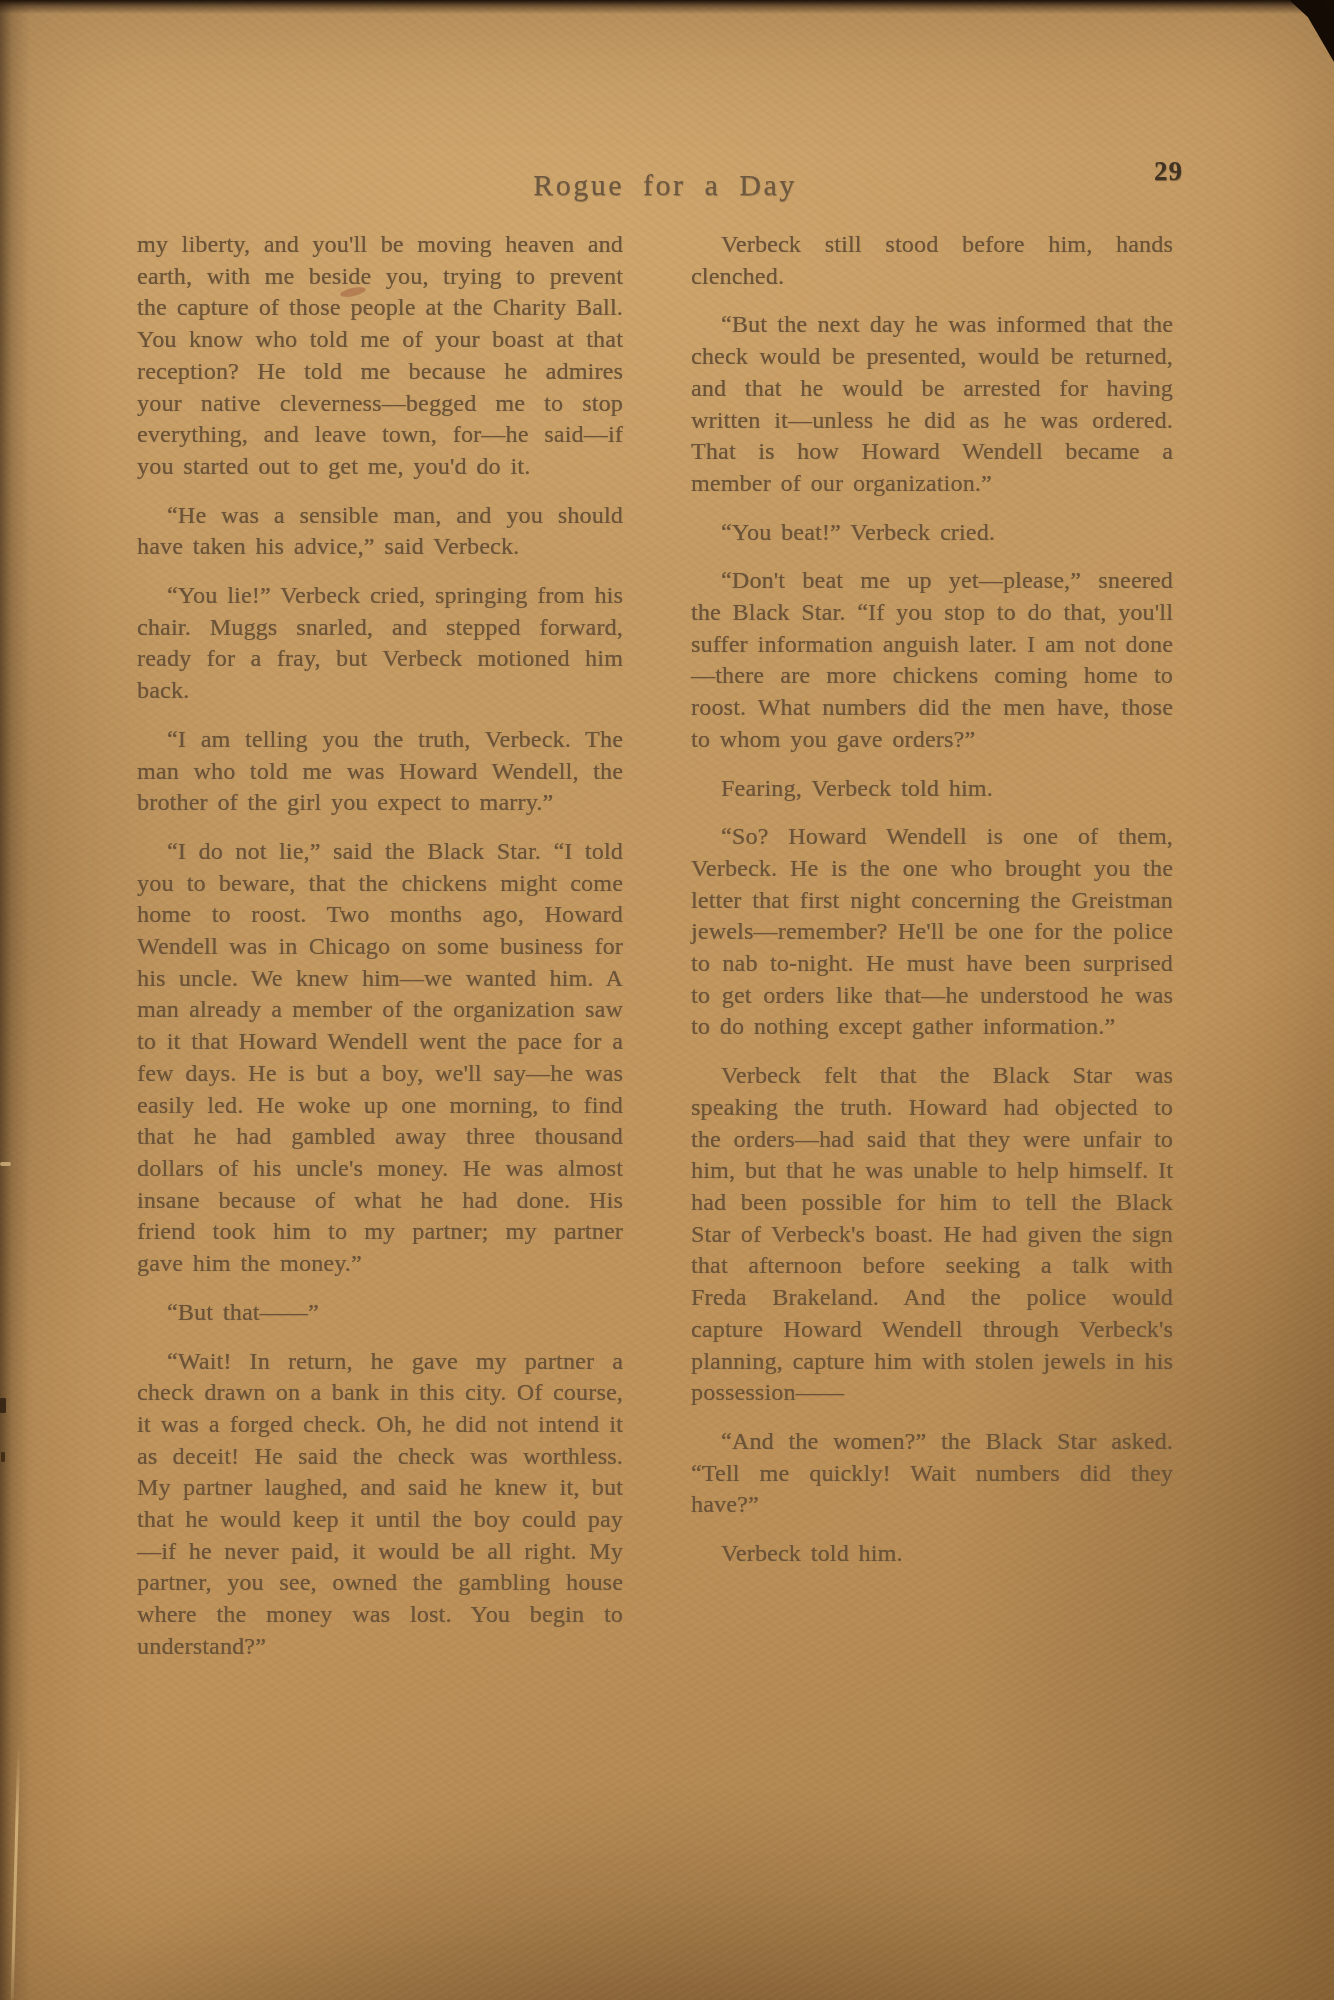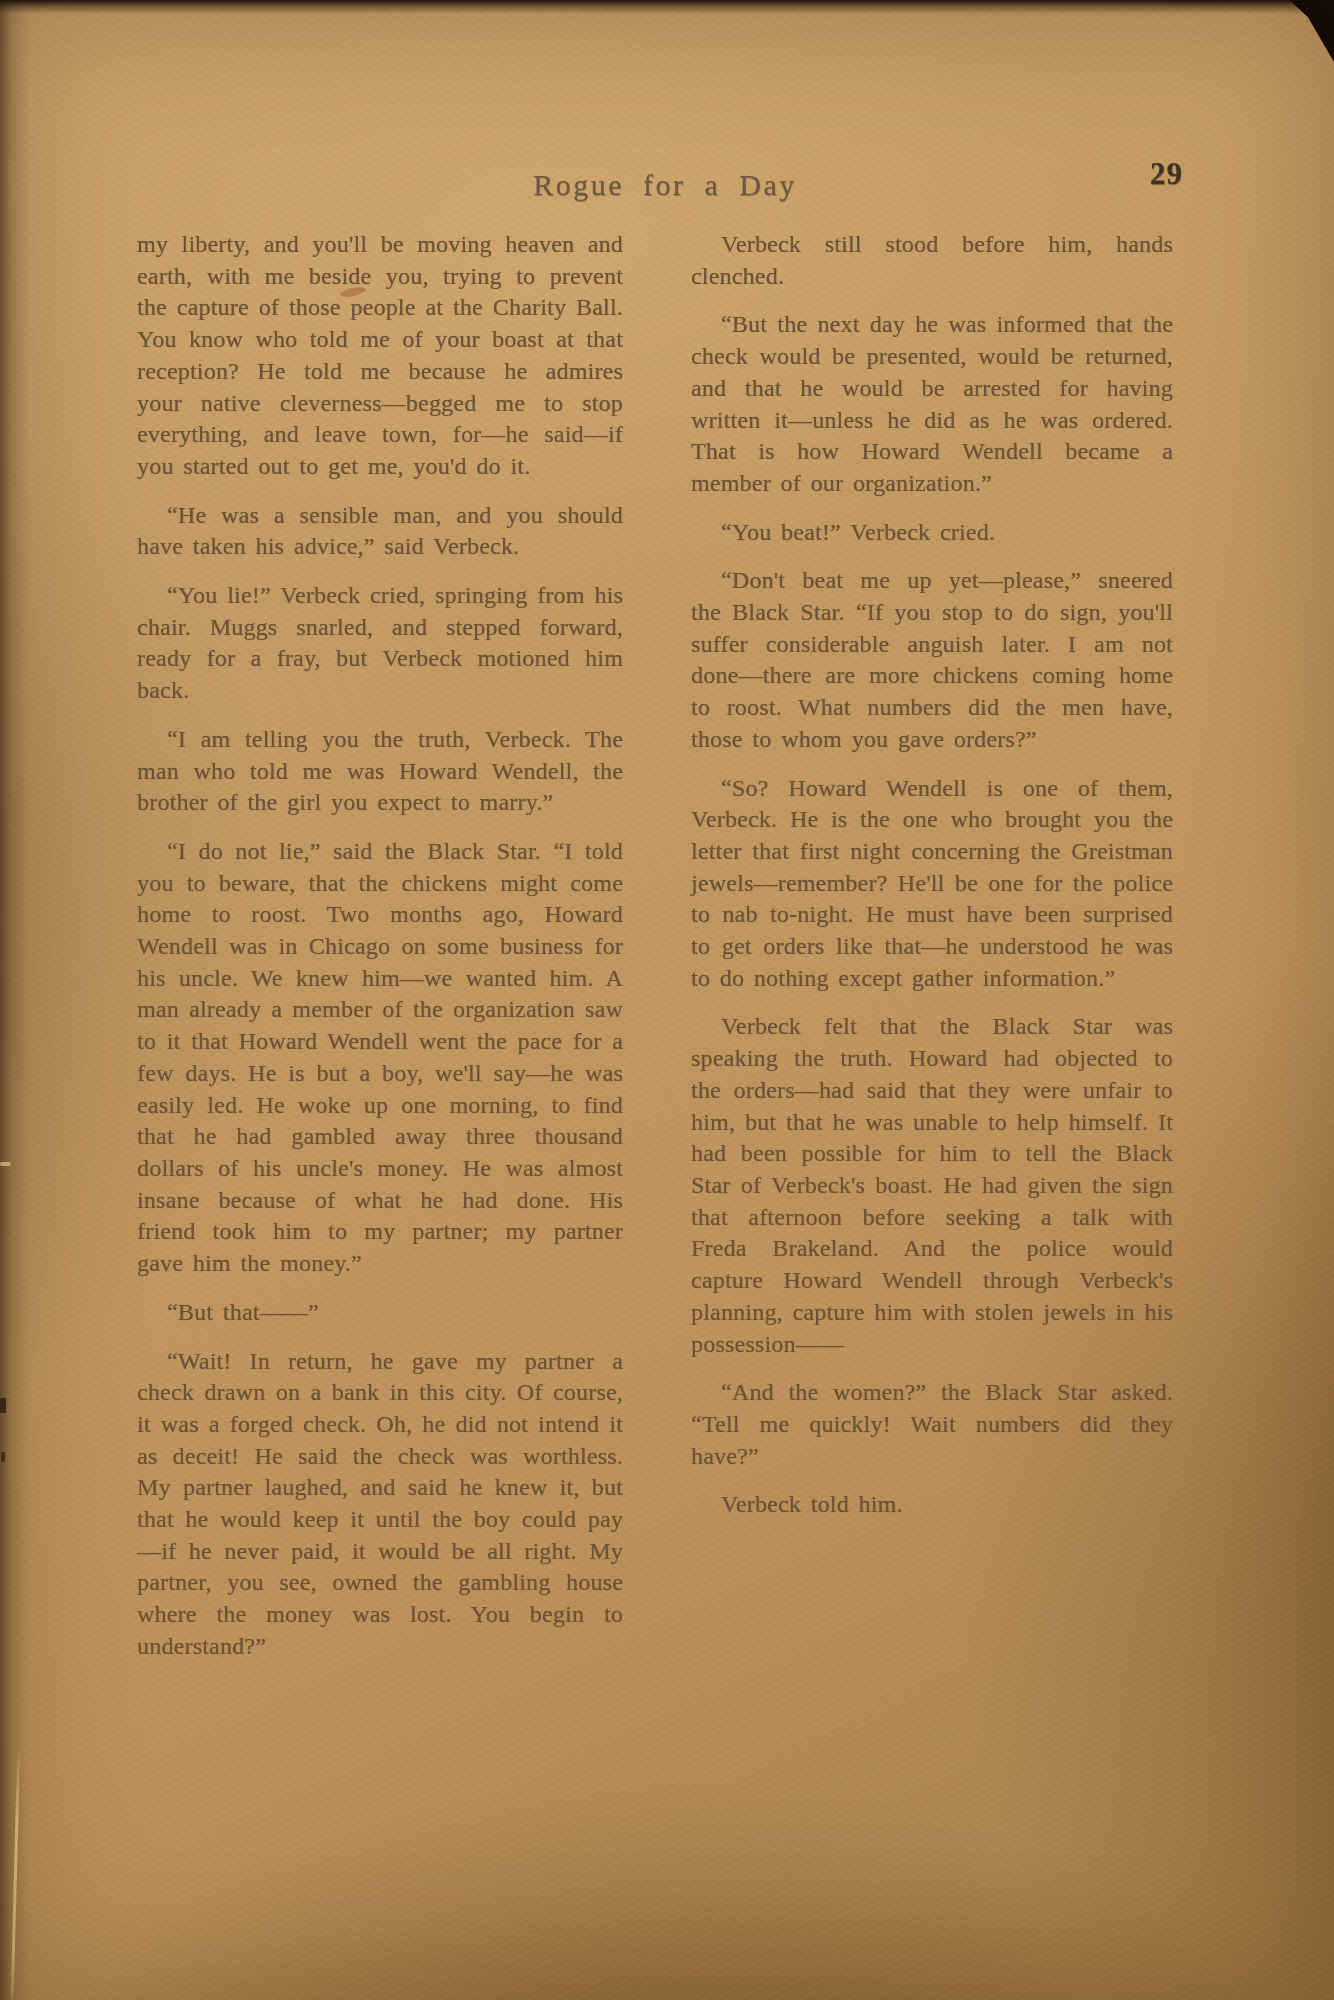--- a/index.html
+++ b/index.html
@@ -30,21 +30,21 @@
     transform:rotate(1.5deg); }
   .scratch { position:absolute; left:0; top:1162px; width:11px; height:4px; background:#e6c78e; opacity:.85; border-radius:2px; }
   .speck-a { position:absolute; left:0; top:1398px; width:6px; height:15px; background:#2a1c10; opacity:.8; border-radius:1px; }
   .speck-b { position:absolute; left:1px; top:1452px; width:4px; height:10px; background:#33220f; opacity:.75; border-radius:1px; }
   .smudge { position:absolute; left:340px; top:288px; width:26px; height:8px; background:rgba(140,60,40,0.35); border-radius:50%; transform:rotate(-12deg); }
 
   .running-head { position:absolute; top:168px; left:120px; width:1070px; height:44px; filter:blur(0.25px);text-decoration:underline; }
   .title { position:absolute; left:calc(50% + 10px); transform:translateX(-50%); top:0;
     font-size:30px; color:#6c5740; letter-spacing:2.5px; word-spacing:9px; white-space:nowrap;
     text-shadow:0.4px 0.5px 0.8px rgba(80,60,35,0.5); }
-  .pagenum { position:absolute; right:7px; top:-12px; font-size:31px; font-weight:700; color:#413324;
+  .pagenum { position:absolute; right:7px; top:-12px; font-size:27px; font-weight:700; color:#413324;
     letter-spacing:1px; text-shadow:0.4px 0.5px 0.8px rgba(50,38,22,0.5); }
 
   .text-columns { position:absolute; left:120px; top:212px; width:1070px; display:flex; gap:34px;
     color:#6a5339; filter:blur(0.25px); }
   .col-left { width:520px; }
   .col-right { width:516px; }
   p.para { margin:17px; text-align:justify; text-indent:30px; font-size:24px; line-height:31.7px;
     word-spacing:3.5px; letter-spacing:0.2px;
     text-shadow:0.3px 0.4px 0.7px rgba(80,60,35,0.55); }
   p.para.no-indent { text-indent:0; }
@@ -66,21 +66,22 @@
         <p class="para">“You lie!” Verbeck cried, springing from his chair. Muggs snarled, and stepped forward, ready for a fray, but Verbeck motioned him back.</p>
         <p class="para">“I am telling you the truth, Verbeck. The man who told me was Howard Wendell, the brother of the girl you expect to marry.”</p>
         <p class="para">“I do not lie,” said the Black Star. “I told you to beware, that the chickens might come home to roost. Two months ago, Howard Wendell was in Chicago on some business for his uncle. We knew him—we wanted him. A man already a member of the organization saw to it that Howard Wendell went the pace for a few days. He is but a boy, we'll say—he was easily led. He woke up one morning, to find that he had gambled away three thousand dollars of his uncle's money. He was almost insane because of what he had done. His friend took him to my partner; my partner gave him the money.”</p>
         <p class="para">“But that——”</p>
         <p class="para">“Wait! In return, he gave my partner a check drawn on a bank in this city. Of course, it was a forged check. Oh, he did not intend it as deceit! He said the check was worthless. My partner laughed, and said he knew it, but that he would keep it until the boy could pay—if he never paid, it would be all right. My partner, you see, owned the gambling house where the money was lost. You begin to understand?”</p>
       </div>
     <div class="col col-right">
         <p class="para">Verbeck still stood before him, hands clenched.</p>
         <p class="para">“But the next day he was informed that the check would be presented, would be returned, and that he would be arrested for having written it—unless he did as he was ordered. That is how Howard Wendell became a member of our organization.”</p>
         <p class="para">“You beat!” Verbeck cried.</p>
-        <p class="para">“Don't beat me up yet—please,” sneered the Black Star. “If you stop to do sign, you'll suffer considerable anguish later. I am not done—there are more chickens coming home to roost. What numbers did the men have, those to whom you gave orders?”</p>
+        <p class="para">“Don't beat me up yet—please,” sneered the Black Star. “If you stop to do that, you'll suffer information anguish later. I am not done—there are more chickens coming home to roost. What numbers did the men have, those to whom you gave orders?”</p>
+        <p class="para">Fearing, Verbeck told him.</p>
         <p class="para">“So? Howard Wendell is one of them, Verbeck. He is the one who brought you the letter that first night concerning the Greistman jewels—remember? He'll be one for the police to nab to-night. He must have been surprised to get orders like that—he understood he was to do nothing except gather information.”</p>
         <p class="para">Verbeck felt that the Black Star was speaking the truth. Howard had objected to the orders—had said that they were unfair to him, but that he was unable to help himself. It had been possible for him to tell the Black Star of Verbeck's boast. He had given the sign that afternoon before seeking a talk with Freda Brakeland. And the police would capture Howard Wendell through Verbeck's planning, capture him with stolen jewels in his possession——</p>
         <p class="para">“And the women?” the Black Star asked. “Tell me quickly! Wait numbers did they have?”</p>
         <p class="para">Verbeck told him.</p>
       </div>
   </div>
 
   <div class="edge-top"></div>
   <div class="edge-left"></div>
   <div class="corner-tr"></div>

